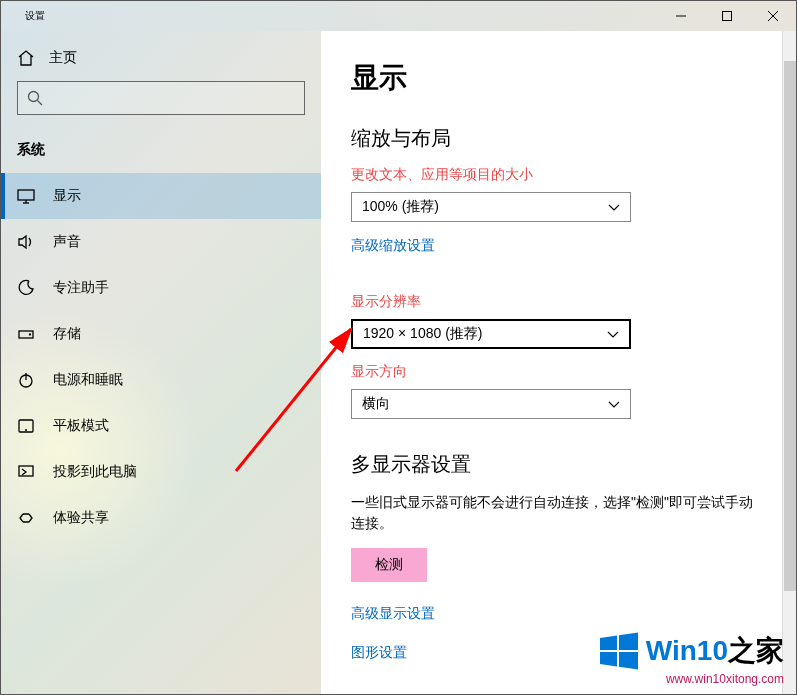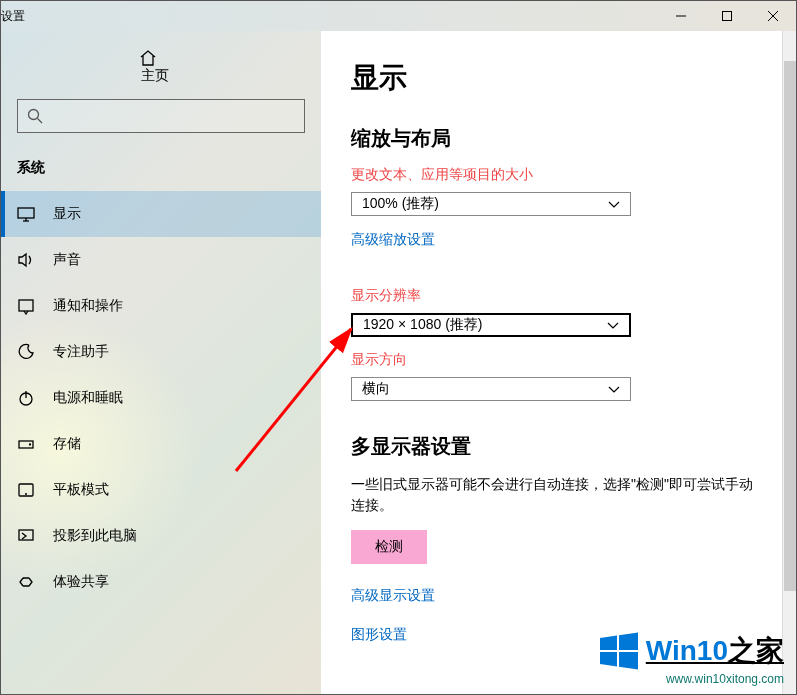--- a/index.html
+++ b/index.html
@@ -1,65 +1,65 @@
 <!DOCTYPE html>
 <html><head>
   <meta charset="utf-8">
   <style>
     * { margin: 0; padding: 0; box-sizing: border-box; font-family: "Microsoft YaHei", "Segoe UI", sans-serif; }
     body { width: 797px; height: 695px; overflow: hidden; position: relative; background: #fff; border: 1px solid #555; }
     
     .titlebar { height: 30px; display: flex; align-items: center; background: linear-gradient(to right, #d8e4e8, #e8e4dc); position: relative; }
-    .titlebar-title { padding-left: 0; font-size: 12px; color: #000; }
+    .titlebar-title { padding-left: 24px; font-size: 10px; color: #000; }
     .titlebar-controls { position: absolute; right: 0; top: 0; display: flex; }
     .tb-btn { width: 46px; height: 30px; display: flex; align-items: center; justify-content: center; cursor: pointer; }
     .tb-btn svg { stroke: #000; stroke-width: 1; fill: none; }
     
     .content { display: flex; height: calc(100% - 30px); }
     
     .sidebar { width: 320px; background: linear-gradient(135deg, #d5e3e7 0%, #e6e6e0 35%, #dde6dc 65%, #e8e3d6 100%); position: relative; overflow: hidden; }
     .sidebar::before { content: ""; position: absolute; left: -80px; top: 280px; width: 280px; height: 280px; background: radial-gradient(circle, rgba(255,255,220,0.7) 0%, transparent 70%); }
     .sidebar-inner { position: relative; z-index: 1; }
     
-    .home-row { display: flex; align-items: center; padding: 18px 28px 14px 16px; cursor: pointer; flex-direction: column; }
+    .home-row { display: flex; align-items: center; padding: 18px 28px 14px 16px; cursor: pointer; }
     .home-row .icon { width: 18px; height: 18px; margin-right: 14px; }
     .home-row span.label { font-size: 14px; color: #000; }
     
     .searchbox { margin: 0 16px 18px 16px; border: 1px solid #666; height: 34px; display: flex; align-items: center; background: rgba(255,255,255,0.15); }
     .searchbox input { flex: 1; border: none; background: transparent; padding: 0 10px; font-size: 14px; outline: none; color: #555; }
     .searchbox .icon { width: 34px; display: flex; align-items: center; justify-content: center; }
     
     .group-header { padding: 8px 24px 14px 16px; font-size: 14px; font-weight: bold; color: #000; }
     
     .nav { list-style: none; }
     .nav li { display: flex; align-items: center; height: 46px; padding: 0 16px; cursor: pointer; position: relative; }
     .nav li.active { background: rgba(0,120,215,0.18); }
     .nav li.active::before { content: ""; position: absolute; left: 0; top: 0; bottom: 0; width: 4px; background: #0067c0; }
     .nav li .icon { width: 18px; height: 18px; margin-right: 18px; display: flex; align-items: center; justify-content: center; }
     .nav li .label { font-size: 14px; color: #000; }
     .nav svg { stroke: #000; stroke-width: 1.3; fill: none; }
     
     .main { flex: 1; padding: 28px 30px 0 30px; position: relative; overflow: hidden; background: #fff; }
     .main h1 { font-size: 28px; font-weight: 600; margin-bottom: 28px; color: #000; }
-    .main h2 { font-size: 20px; font-weight: 700; margin-bottom: 14px; color: #000; }
+    .main h2 { font-size: 20px; font-weight: 400; margin-bottom: 14px; color: #000; }
     .field-label { font-size: 14px; color: #ef4444; margin-bottom: 8px; }
-    .dropdown { width: 280px; height: 24px; border: 1px solid #888; display: flex; align-items: center; justify-content: space-between; padding: 0 10px; font-size: 14px; cursor: pointer; margin-bottom: 14px; background: #fff; }
+    .dropdown { width: 280px; height: 30px; border: 1px solid #888; display: flex; align-items: center; justify-content: space-between; padding: 0 10px; font-size: 14px; cursor: pointer; margin-bottom: 14px; background: #fff; }
     .dropdown.highlight { border: 2px solid #000; gap: 44px; }
     .link { color: #0067c0; font-size: 14px; margin-bottom: 20px; display: inline-block; cursor: pointer; }
     .body-text { font-size: 14px; color: #000; line-height: 1.5; margin-bottom: 14px; }
     .btn { background: #f9a8d4; border: none; padding: 8px 24px; font-size: 14px; cursor: pointer; margin-bottom: 22px; }
     .section-gap { height: 18px; }
     
     .arrow-annotation { position: absolute; left: 225px; top: 300px; pointer-events: none; z-index: 50; }
     
     .watermark { position: absolute; right: 12px; bottom: 8px; text-align: right; z-index: 60; }
     .wm-top { display: flex; align-items: center; justify-content: flex-end; gap: 8px; }
     .wm-logo svg { display: block; }
-    .wm-text { font-size: 28px; font-weight: bold; text-decoration: underline; }
-    .wm-url { font-size: 12px; color: #0f766e; margin-top: 2px; }
+    .wm-text { font-size: 28px; font-weight: bold; }
+    .wm-url { font-size: 12px; color: #be185d; margin-top: 2px; }
     
     .scrollbar-track { position: absolute; right: 0; top: 0; bottom: 0; width: 14px; background: #f0f0f0; border-left: 1px solid #ddd; }
     .scrollbar-thumb { position: absolute; top: 30px; width: 12px; left: 1px; height: 530px; background: #ccc; }
   </style>
 </head>
 <body>
 
 <div class="titlebar">
   <span class="titlebar-title">设置</span>
   <div class="titlebar-controls">
@@ -118,51 +118,42 @@
               <svg width="18" height="18" viewBox="0 0 18 18">
                 <path d="M2 6 H5 L9 3 V15 L5 12 H2 Z"></path>
                 <path d="M12 5 Q15 9 12 13"></path>
               </svg>
             </span>
             <span class="label">声音</span>
           </li>
           <li>
             <span class="icon">
               <svg width="18" height="18" viewBox="0 0 18 18">
-                <rect x="2" y="3" width="14" height="11"></rect>
-                <path d="M7 14 L9 17 L11 14"></path>
-              </svg>
-            </span>
-            <span class="label">通知和操作</span>
-          </li>
-          <li>
-            <span class="icon">
-              <svg width="18" height="18" viewBox="0 0 18 18">
                 <path d="M12 2 A7 7 0 1 0 16 10 A5 5 0 0 1 12 2"></path>
               </svg>
             </span>
             <span class="label">专注助手</span>
+          </li>
+          <li>
+            <span class="icon">
+              <svg width="18" height="18" viewBox="0 0 18 18">
+                <rect x="2" y="6" width="14" height="7"></rect>
+                <circle cx="13" cy="9.5" r="0.5" fill="#000"></circle>
+              </svg>
+            </span>
+            <span class="label">存储</span>
           </li>
           <li>
             <span class="icon">
               <svg width="18" height="18" viewBox="0 0 18 18">
                 <circle cx="9" cy="10" r="6"></circle>
                 <line x1="9" y1="2" x2="9" y2="9"></line>
               </svg>
             </span>
             <span class="label">电源和睡眠</span>
-          </li>
-          <li>
-            <span class="icon">
-              <svg width="18" height="18" viewBox="0 0 18 18">
-                <rect x="2" y="6" width="14" height="7"></rect>
-                <circle cx="13" cy="9.5" r="0.5" fill="#000"></circle>
-              </svg>
-            </span>
-            <span class="label">存储</span>
           </li>
           <li>
             <span class="icon">
               <svg width="18" height="18" viewBox="0 0 18 18">
                 <rect x="2" y="3" width="14" height="12" rx="1"></rect>
                 <line x1="8" y1="13" x2="10" y2="13"></line>
               </svg>
             </span>
             <span class="label">平板模式</span>
           </li>

